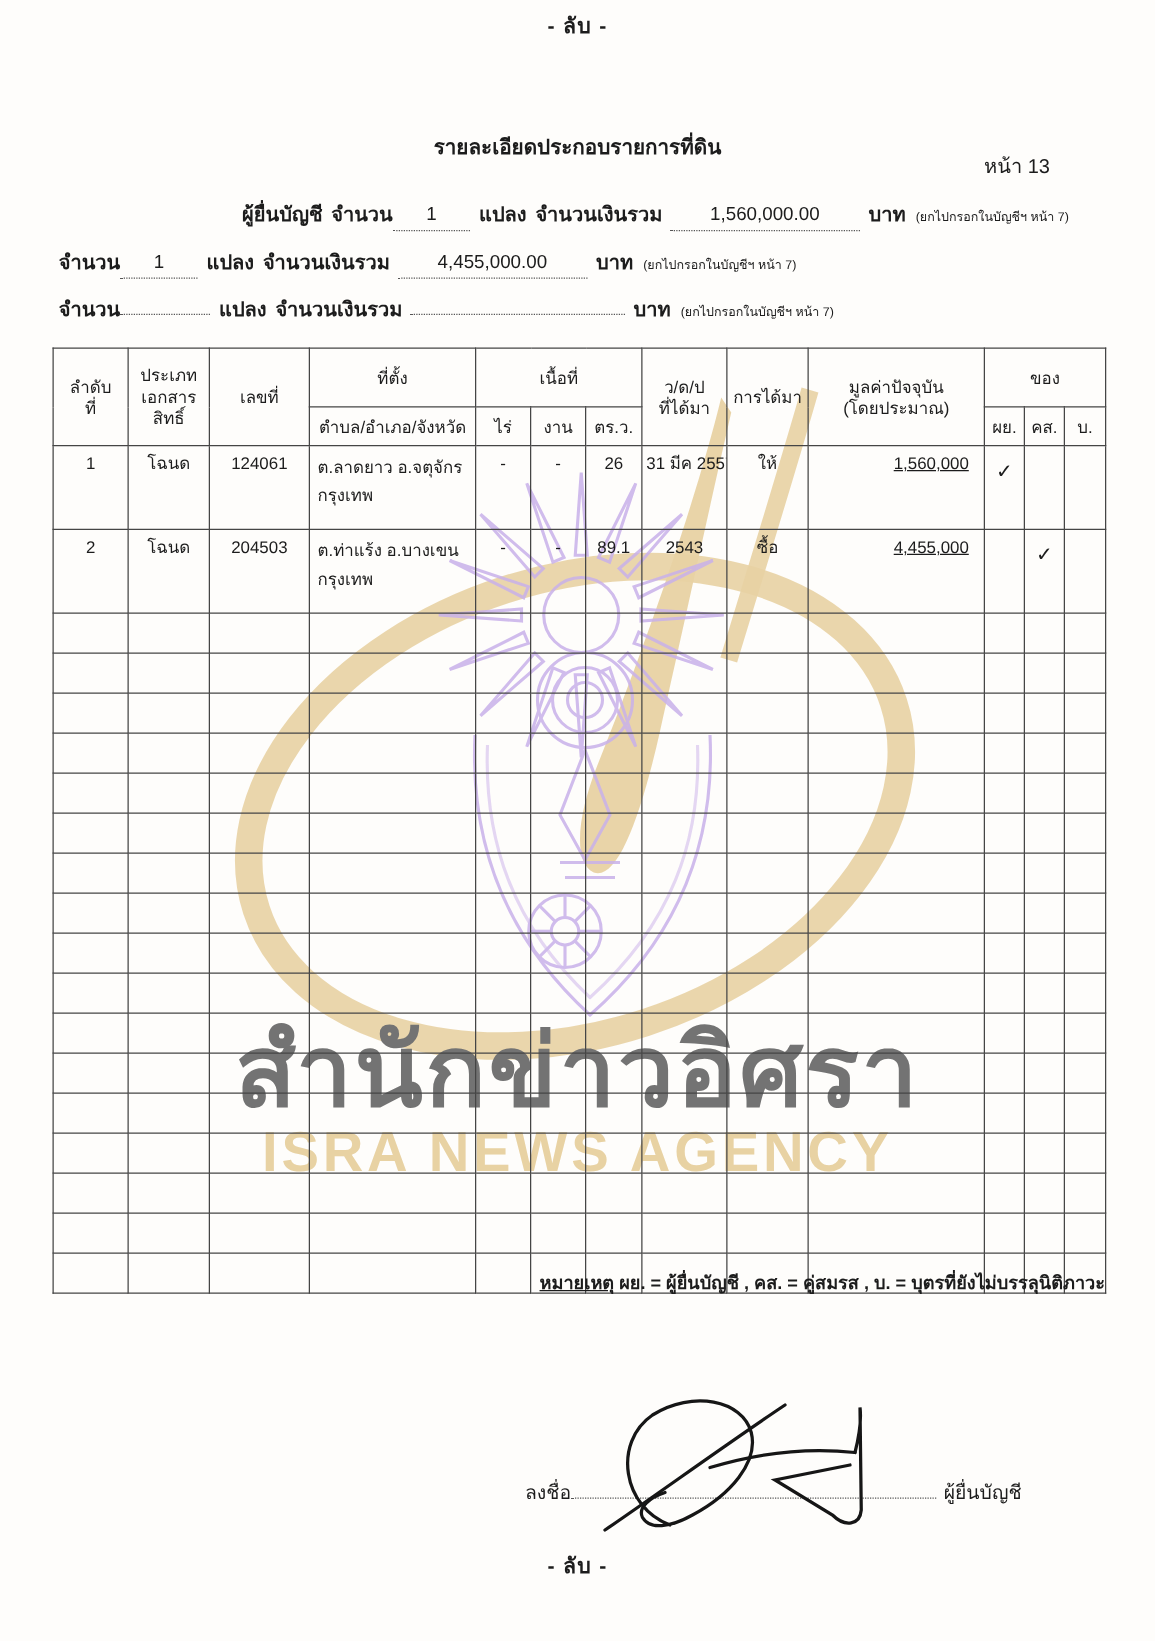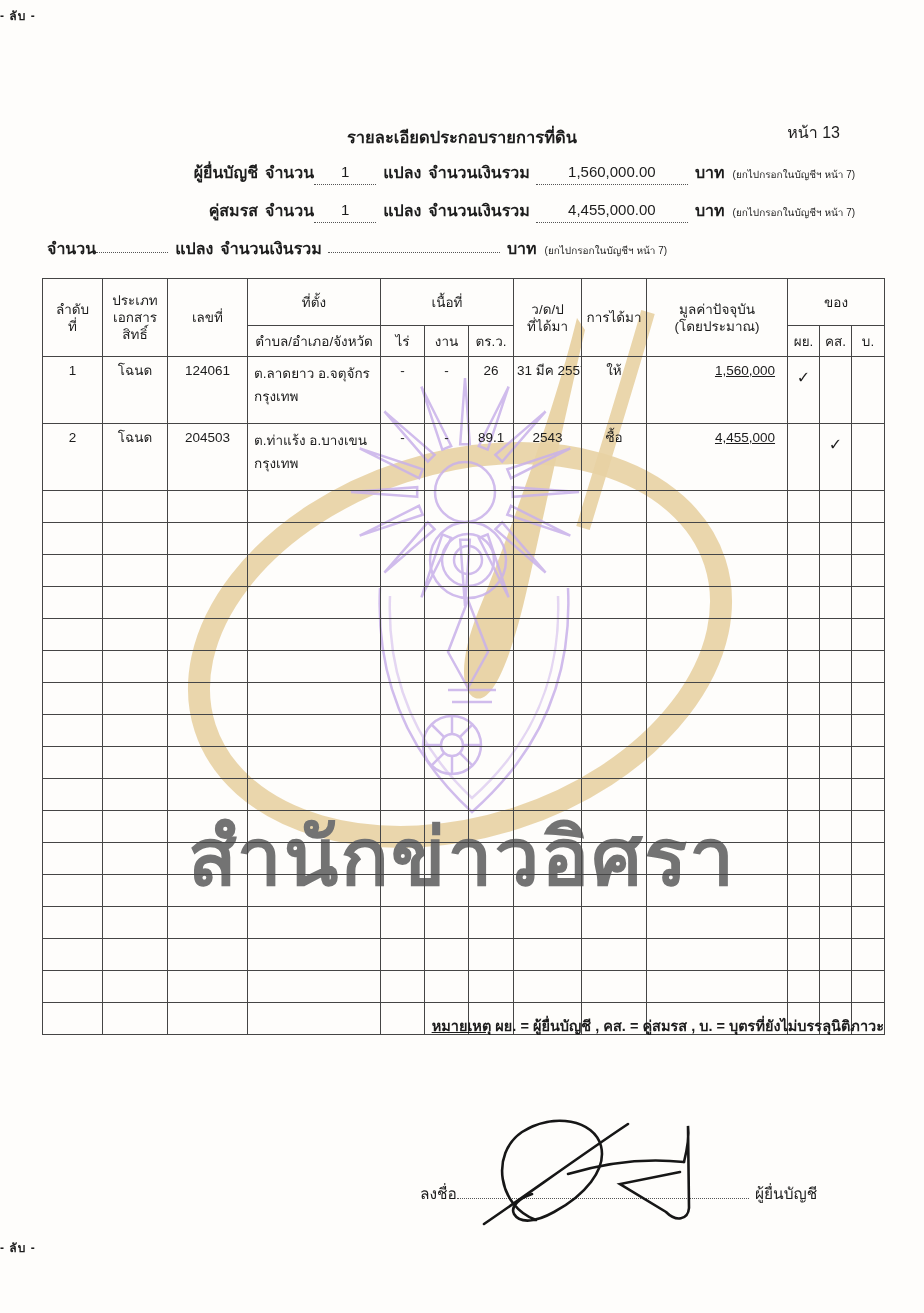--- a/index.html
+++ b/index.html
@@ -3,25 +3,25 @@
 <meta charset="utf-8">
 <style>
   html,body{margin:0;padding:0;background:#9a9a9a;}
   .sheet{
     position:relative;width:924px;height:1313px;background:#fefdfb;
     font-family:"Liberation Sans","DejaVu Sans",sans-serif;color:#1c1c1c;
     overflow:hidden;margin:0 auto;
   }
   .layer{position:absolute;z-index:1;}
   
-  .classification{left:0;width:100%;text-align:left;font-weight:bold;font-size:12px;letter-spacing:1px;}
+  .classification{left:0;width:100%;text-align:center;font-weight:bold;font-size:17px;letter-spacing:1px;}
   .top-secret{top:6px;}
   .bottom-secret{top:1238px;}
   .page-number{top:88px;right:84px;font-size:16px;margin-top:32px;}
-  .doc-title{top:124px;left:0;width:100%;text-align:center;font-weight:bold;font-size:16.5px;}
+  .doc-title{top:104px;left:0;width:100%;text-align:center;font-weight:bold;font-size:16.5px;}
   
   .summary{top:160px;left:40px;width:844px;font-size:16px;}
   .sline{display:flex;align-items:baseline;margin-bottom:11px;line-height:25px;white-space:nowrap;}
   .sl-label{display:inline-block;width:218px;text-align:right;font-weight:bold;}
   .sl-word{font-weight:bold;margin-left:7px;}
   .blank{display:inline-block;text-align:center;border-bottom:1.6px dotted #555;font-size:15px;font-weight:normal;transform:translateY(-1px);}
   .blank.count{width:62px;}
   .blank.amount{width:152px;margin-left:6px;}
   .sline.l3 .blank.count{width:72px;}
   .sline.l3 .blank.amount{width:172px;}
@@ -100,41 +100,41 @@
             <line x1="444.22182540694797" y1="752.778174593052" x2="431.4939033455901" y2="765.5060966544099"></line>
             <line x1="441" y1="745" x2="423" y2="745"></line>
             <line x1="444.22182540694797" y1="737.221825406948" x2="431.4939033455901" y2="724.4939033455901"></line>
             <line x1="452" y1="734" x2="452" y2="716"></line>
             <line x1="459.77817459305203" y1="737.221825406948" x2="472.5060966544099" y2="724.4939033455901"></line>
           </g>
         <path d="M448,690 L496,690 M452,702 L492,702"></path>
       </g>
     </svg>
     <div class="wm-thai" style="color: #737373;">สำนักข่าวอิศรา</div>
+    <div class="wm-eng" style="color: rgb(232, 210, 163);">ISRA NEWS AGENCY</div>
   </div>
 
   <div class="layer classification top-secret">- ลับ -</div>
 
   <div class="layer page-number">หน้า 13</div>
 
   <div class="layer doc-title">รายละเอียดประกอบรายการที่ดิน</div>
 
   <div class="layer summary">
     <div class="sline">
       <span class="sl-label">ผู้ยื่นบัญชี</span>
       <span class="sl-word">จำนวน</span>
       <span class="blank count">1</span>
       <span class="sl-word">แปลง</span>
       <span class="sl-word">จำนวนเงินรวม</span>
       <span class="blank amount">1,560,000.00</span>
       <span class="sl-word">บาท</span>
       <span class="carry-note">(ยกไปกรอกในบัญชีฯ หน้า 7)</span>
     </div>
     <div class="sline">
-      <span class="sl-label">คู่สมรส</span>
       <span class="sl-word">จำนวน</span>
       <span class="blank count">1</span>
       <span class="sl-word">แปลง</span>
       <span class="sl-word">จำนวนเงินรวม</span>
       <span class="blank amount">4,455,000.00</span>
       <span class="sl-word">บาท</span>
       <span class="carry-note">(ยกไปกรอกในบัญชีฯ หน้า 7)</span>
     </div>
     <div class="sline l3">
       <span class="sl-word">จำนวน</span>

